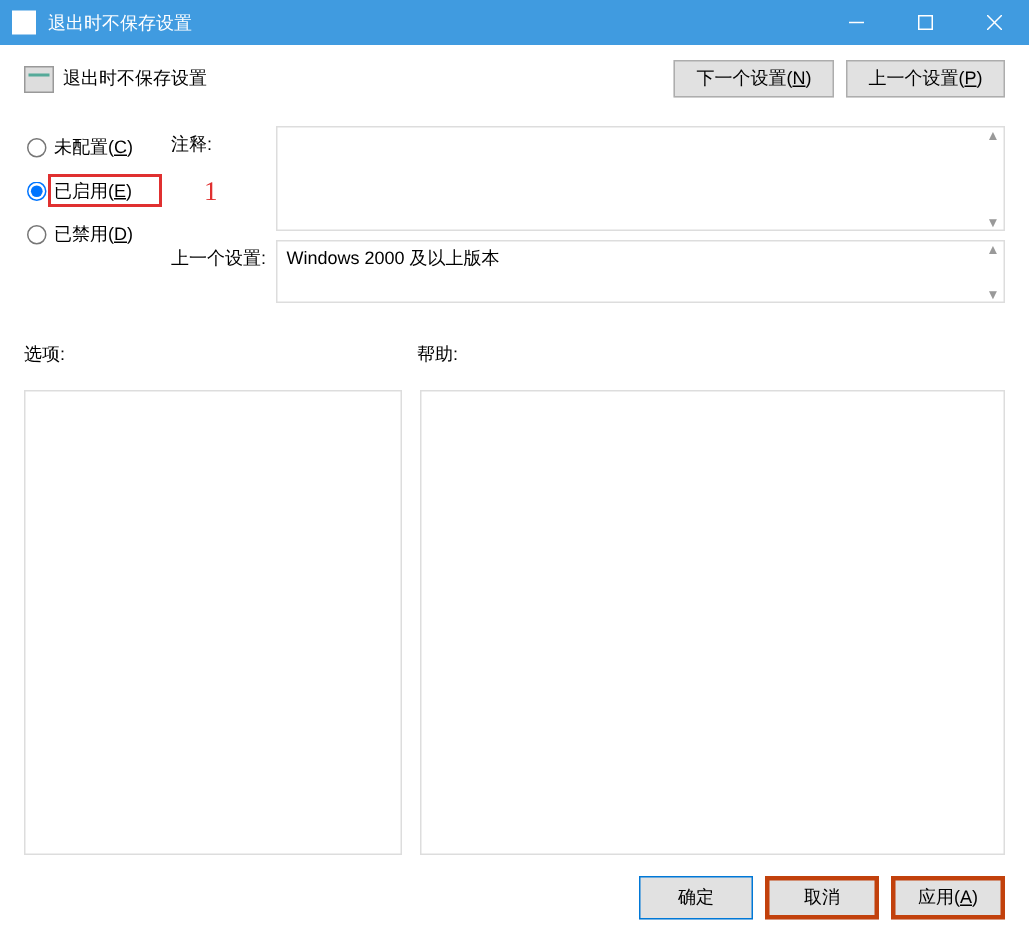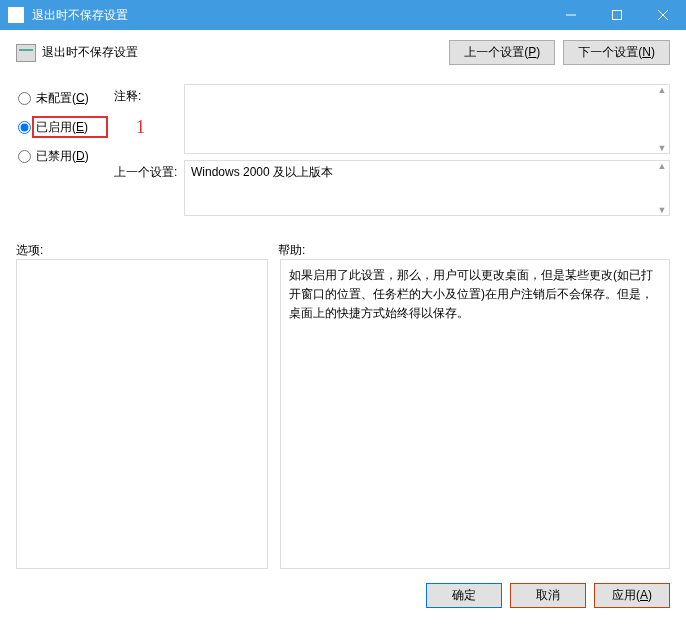--- a/index.html
+++ b/index.html
@@ -30,32 +30,32 @@
 .annotation { position: absolute; left: 118px; top: 27px; font-size: 18px; color: #e03030; pointer-events: none; font-family: serif; }
 
 .fields-col { flex: 1; }
 .field-row { display: flex; margin-bottom: 6px; }
 .field-label { width: 70px; padding-top: 4px; font-size: 12px; }
 .field-box { flex: 1; border: 1px solid #ddd; background: #fff; min-height: 22px; padding: 3px 6px; font-size: 12px; position: relative; display: flex; align-items: flex-start; }
 .comment-box { height: 70px; }
 .scroll-arrows { display:flex; flex-direction:column; justify-content:space-between; width:14px; align-self:stretch; margin:-3px -6px -3px 0; }
 .scroll-arrow { color:#999; font-size:9px; text-align:center; line-height:10px; }
 
-.section-labels { display: flex; margin-top: 18px; margin-bottom: 0; }
+.section-labels { display: flex; margin-top: 18px; margin-bottom: 15px; }
 .section-labels .left-lbl { width: 262px; font-size: 12px; padding-top:2px; }
 .section-labels .right-lbl { font-size: 12px; padding-top:2px; }
 
 .panels { display: flex; gap: 12px; }
 .panel { border: 1px solid #ddd; background: #fff; height: 310px; }
 .panel.left { width: 252px; }
 .panel.right { flex: 1; padding: 6px 8px; font-size: 12px; line-height: 1.6; overflow: hidden; }
 .panel.right p { margin-bottom: 10px; }
 
 .footer { display: flex; justify-content: flex-end; gap: 8px; padding: 14px 0 0 0; }
-.dlg-btn { background: #e1e1e1; border: 1px solid #c2410c; padding: 3px 0; font-size: 12px; font-family: inherit; min-width: 76px; text-align:center; }
+.dlg-btn { background: #e1e1e1; border: 3px solid #c2410c; padding: 3px 0; font-size: 12px; font-family: inherit; min-width: 76px; text-align:center; }
 .dlg-btn.default { border: 1px solid #0078d7; }
 .dlg-btn u { text-decoration: underline; }
 </style>
 </head>
 <body>
 
 <div class="titlebar">
   <span class="icon"></span>
   <span class="title">退出时不保存设置</span>
   <div class="win-btns">
@@ -76,22 +76,22 @@
         </svg>
       </div>
   </div>
 </div>
 
 <div class="client">
 
   <div class="header-row">
     <span class="header-icon"></span>
     <span class="header-title">退出时不保存设置</span>
+    <button class="nav-btn"><span>下一个设置(</span><u>N</u><span>)</span></button>
     <button class="nav-btn"><span>上一个设置(</span><u>P</u><span>)</span></button>
-    <button class="nav-btn"><span>下一个设置(</span><u>N</u><span>)</span></button>
   </div>
 
   <div class="top-grid">
     <div class="radio-col" style="position:relative;">
       <div class="radio-row">
         <input type="radio" name="st" style="">
         <label><span>未配置(</span><u>C</u><span>)</span></label>
       </div>
       <div class="radio-row">
         <input type="radio" name="st" checked="" style="">
@@ -111,40 +111,39 @@
         <div class="field-box comment-box">
           <span style="flex:1"></span>
           <span class="scroll-arrows">
               <span class="scroll-arrow">▲</span>
               <span class="scroll-arrow">▼</span>
             </span>
         </div>
       </div>
       <div class="field-row">
         <div class="field-label">上一个设置:</div>
-        <div class="field-box" style="height:56px;">
+        <div class="field-box" style="height:42px;">
           <span style="flex:1">Windows 2000 及以上版本</span>
           <span class="scroll-arrows">
               <span class="scroll-arrow">▲</span>
               <span class="scroll-arrow">▼</span>
             </span>
         </div>
       </div>
     </div>
   </div>
 
   <div class="section-labels">
     <div class="left-lbl">选项:</div>
     <div class="right-lbl">帮助:</div>
   </div>
 
   <div class="panels">
     <div class="panel left"></div>
     <div class="panel right">
-      <p>如果启用了此设置，那么，用户可以更改桌面，但是某些更改(如已打开窗口的位置、任务栏的大小及位置)在用户注销后不会保存。但是，桌面上的快捷方式始终得以保存。</p>
     </div>
   </div>
 
   <div class="footer">
     <button class="dlg-btn default">确定</button>
     <button class="dlg-btn">取消</button>
     <button class="dlg-btn"><span>应用(</span><u>A</u><span>)</span></button>
   </div>
 
 </div>

